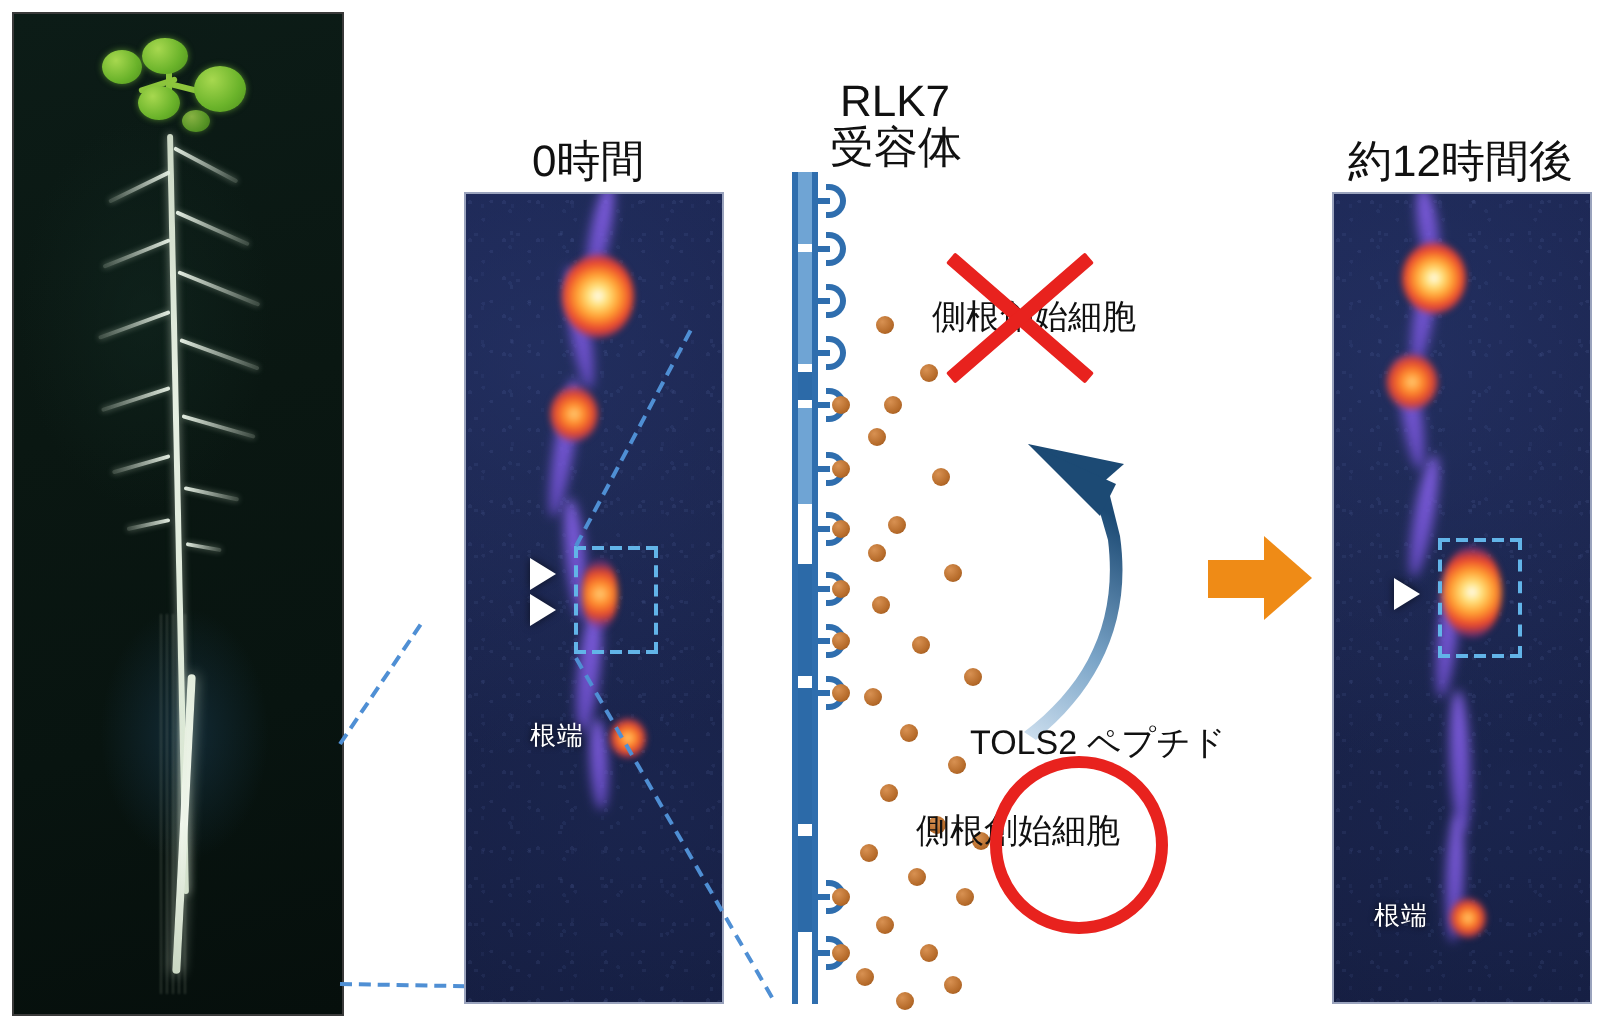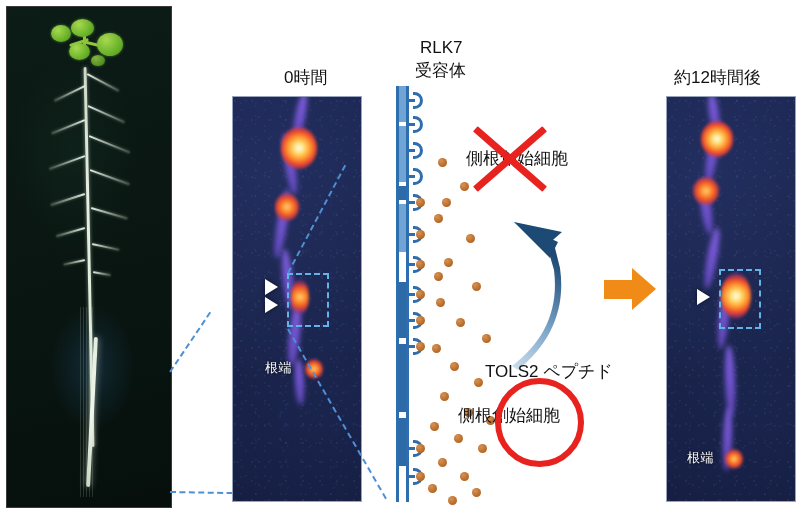--- a/index.html
+++ b/index.html
@@ -58,21 +58,21 @@
   .spot{position:absolute;border-radius:50%;filter:blur(1.6px);
       background:radial-gradient(circle,#ffffff 0%,#ffe27a 18%,#ff9b2e 40%,#e8422e 62%,rgba(150,50,140,.55) 80%,rgba(60,40,130,0) 100%);}
   .spot.dim{background:radial-gradient(circle,#ffd27a 0%,#ff8a2a 28%,#e04530 55%,rgba(140,50,140,.5) 78%,rgba(60,40,130,0) 100%);}
   .tiplabel{position:absolute;color:#ffffff;font-size:13px;letter-spacing:.5px;
       text-shadow:0 0 3px rgba(0,0,0,.85);}
   .dbox{position:absolute;border:2.5px dashed #62b4e8;}
   .ahead{position:absolute;width:0;height:0;border-style:solid;
       border-width:8px 0 8px 13px;border-color:transparent transparent transparent #ffffff;
       filter:drop-shadow(0 0 2px rgba(0,0,0,.6));}
 
-  .panel-title{position:absolute;font-size:17px;color:#111;white-space:nowrap;}
+  .panel-title{position:absolute;font-size:22px;color:#111;white-space:nowrap;}
 
   
   .dash{position:absolute;border-top:2.5px dashed #4f8fd4;transform-origin:left center;}
 
   
   #membrane-diagram{left:396px;top:86px;width:30px;height:416px;}
   .mem-outer{position:absolute;left:0;top:0;width:13px;height:100%;
       border-left:3px solid #2f6eae;border-right:3px solid #2f6eae;box-sizing:border-box;}
   .mem-fill{position:absolute;left:3px;width:7px;background:#6fa4d4;}
   .mem-fill.dark{background:#2c6aa8;}
@@ -126,21 +126,21 @@
   <div class="lat" style="left:84px;top:200px;width:38px;transform:rotate(16deg);"></div>
   <div class="lat l" style="left:48px;top:220px;width:30px;transform:rotate(-16deg);"></div>
   <div class="lat" style="left:85px;top:236px;width:28px;transform:rotate(12deg);"></div>
   <div class="lat l" style="left:56px;top:252px;width:22px;transform:rotate(-12deg);"></div>
   <div class="lat" style="left:86px;top:264px;width:18px;transform:rotate(10deg);"></div>
 </div>
 
 <div class="dash abs" style="left:170px;top:371px;width:72px;transform:rotate(-56deg);"></div>
 <div class="dash abs" style="left:170px;top:491px;width:72px;transform:rotate(1deg);"></div>
 
-<div class="panel-title" style="left:284px;top:66px;">0時間</div>
+<div class="panel-title" style="left:266px;top:66px;">0時間</div>
 
 <div class="fluor abs" id="panel-0h" style="left:232px;top:96px;width:128px;height:404px;">
   <div class="noise"></div>
 
   <div class="trace" style="left:62px;top:-6px;width:10px;height:52px;transform:rotate(11deg);"></div>
   <div class="trace" style="left:52px;top:36px;width:10px;height:62px;transform:rotate(-9deg);"></div>
   <div class="trace" style="left:44px;top:92px;width:10px;height:70px;transform:rotate(9deg);"></div>
   <div class="trace" style="left:50px;top:152px;width:10px;height:62px;transform:rotate(-6deg);"></div>
   <div class="trace" style="left:56px;top:206px;width:11px;height:64px;transform:rotate(6deg);"></div>
   <div class="trace" style="left:62px;top:262px;width:9px;height:46px;transform:rotate(-3deg);"></div>

